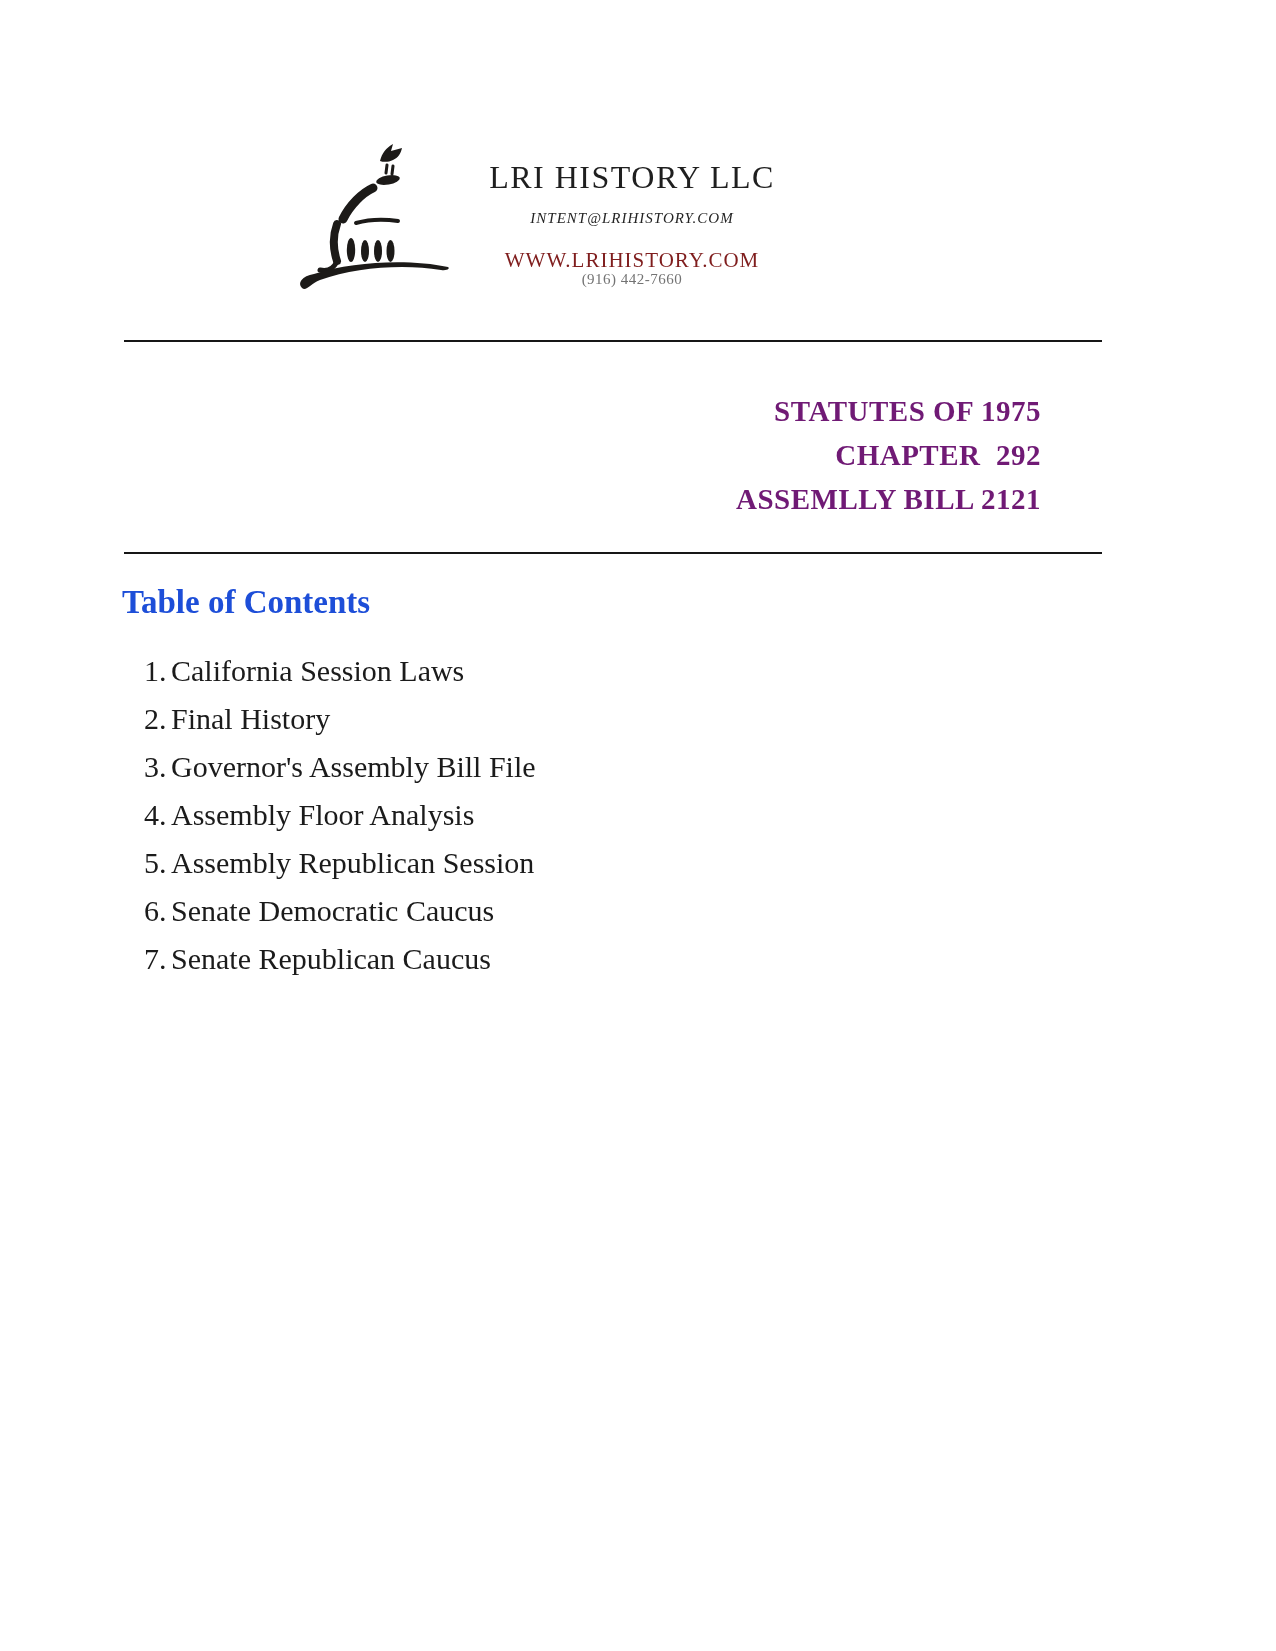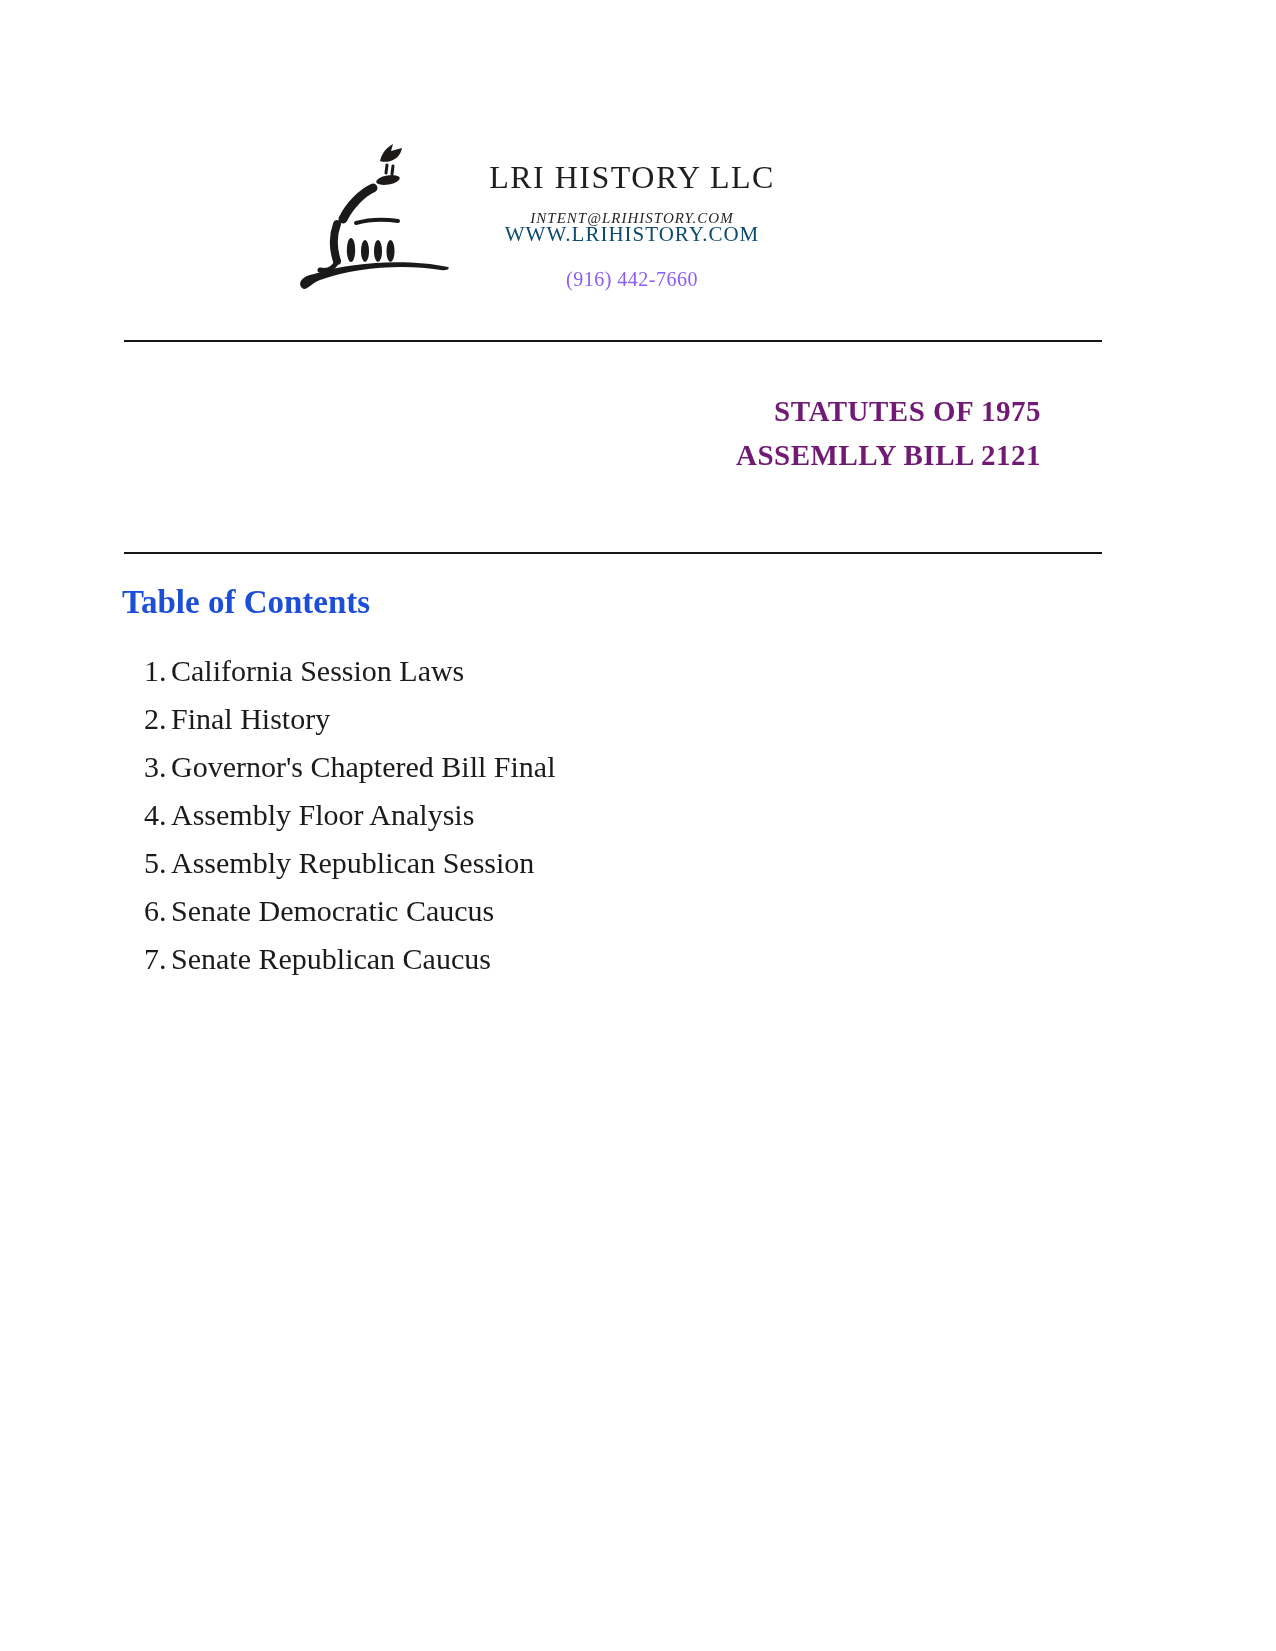--- a/index.html
+++ b/index.html
@@ -12,22 +12,22 @@
     color:#1b1b1b;
     overflow:hidden;
   }
   .abs{position:absolute;}
 
   
   .logo{left:292px;top:122px;width:162px;height:170px;}
   .company{left:432px;top:0;width:400px;text-align:center;}
   .company-name{top:160px;font-size:32px;line-height:34px;letter-spacing:1.5px;color:#1f1f1f;}
   .company-email{top:206px;font-size:15px;line-height:24px;letter-spacing:1px;color:#242424;font-style:italic;}
-  .company-web{top:222px;font-size:21px;line-height:24px;letter-spacing:1px;color:#0c4a6e;}
-  .company-phone{top:268px;font-size:20px;line-height:22px;letter-spacing:.5px;color:#8b5cf6;}
+  .company-web{top:248px;font-size:21px;line-height:24px;letter-spacing:1px;color:#7f1d1d;}
+  .company-phone{top:268px;font-size:15px;line-height:22px;letter-spacing:.5px;color:#737373;}
 
   
   .rule{left:124px;width:978px;height:2px;background:#161616;}
   .rule-1{top:340px;}
   .rule-2{top:552px;}
 
   
   .title-block{
     left:601px;top:389px;width:440px;
     text-align:right;font-weight:bold;
@@ -83,39 +83,40 @@
 
   <div class="abs company company-name">LRI HISTORY LLC</div>
   <div class="abs company company-email">INTENT@LRIHISTORY.COM</div>
   <div class="abs company company-web">WWW.LRIHISTORY.COM</div>
   <div class="abs company company-phone">(916) 442-7660</div>
 
   <div class="abs rule rule-1"></div>
 
   <div class="abs title-block">
     <div class="line">STATUTES OF 1975</div>
+    <div class="line">CHAPTER  292</div>
     <div class="line">ASSEMLLY BILL 2121</div>
   </div>
 
   <div class="abs rule rule-2"></div>
 
   <div class="abs toc-heading">Table of Contents</div>
 
   <div class="abs toc-list">
     <div class="toc-item">
       <span class="toc-num">1.</span>
       <span class="toc-label">California Session Laws</span>
     </div>
     <div class="toc-item">
       <span class="toc-num">2.</span>
       <span class="toc-label">Final History</span>
     </div>
     <div class="toc-item">
       <span class="toc-num">3.</span>
-      <span class="toc-label">Governor's Chaptered Bill Final</span>
+      <span class="toc-label">Governor's Assembly Bill File</span>
     </div>
     <div class="toc-item">
       <span class="toc-num">4.</span>
       <span class="toc-label">Assembly Floor Analysis</span>
     </div>
     <div class="toc-item">
       <span class="toc-num">5.</span>
       <span class="toc-label">Assembly Republican Session</span>
     </div>
     <div class="toc-item">

